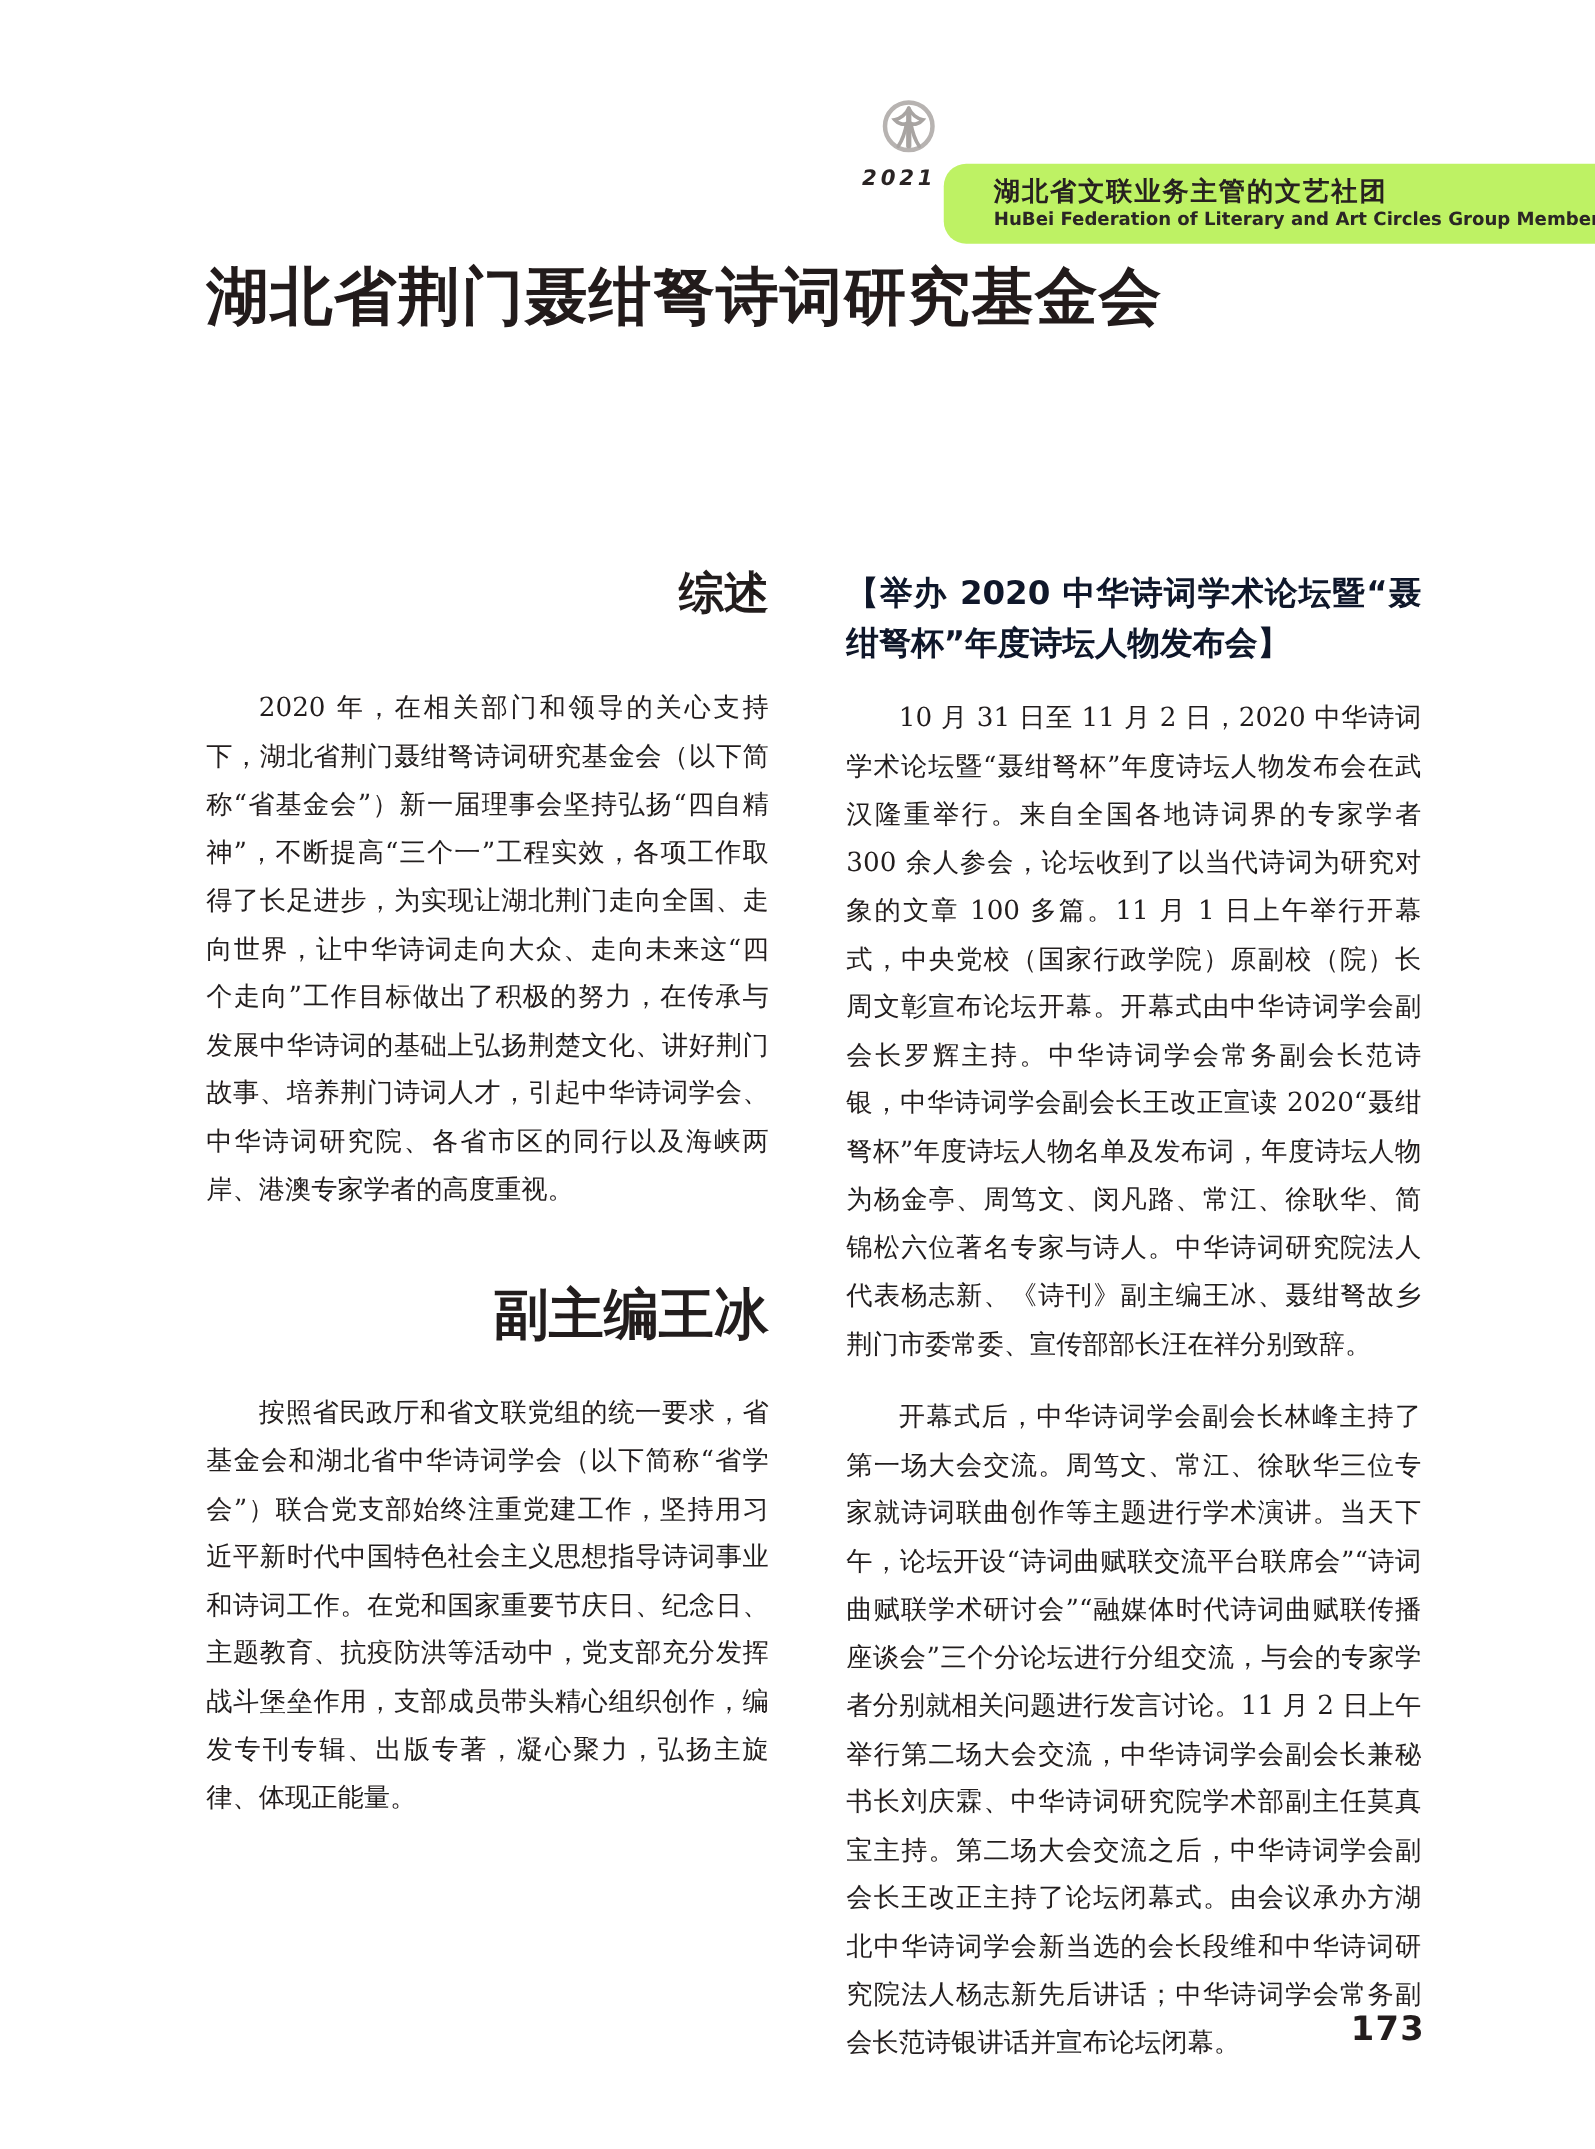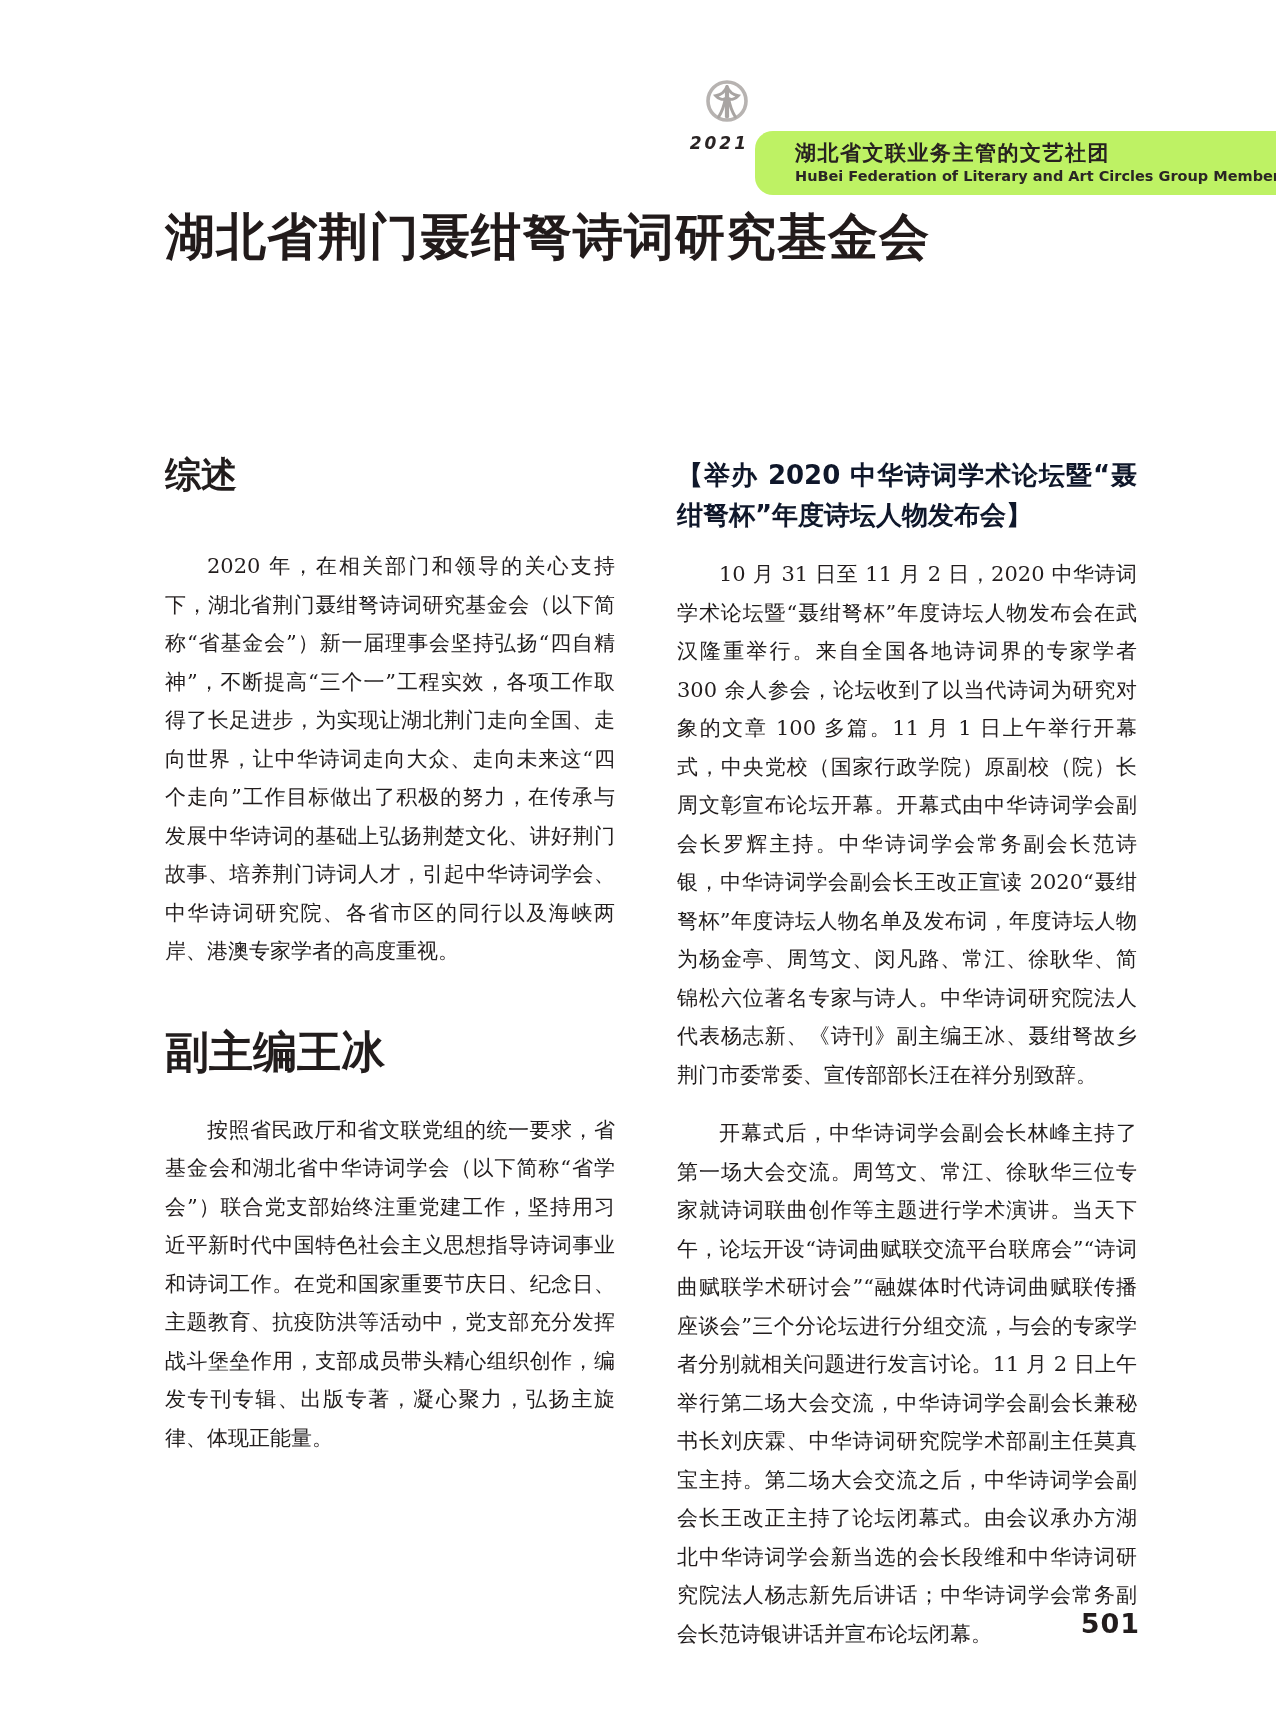--- a/index.html
+++ b/index.html
@@ -87,21 +87,21 @@
 
   .col p {
     text-indent: 2em;
     color: #221d1d;
     margin-top: 20px;
   }
 
   h2.section-heading {
     font-family: "DejaVu Sans", sans-serif;
     font-weight: bold;
-    text-align: left;
+    text-align: right;
     color: #221d1d;
   }
   .overview-heading {
     font-size: 36px;
     line-height: 40px;
     margin-bottom: 52px;
   }
   .main-work-heading {
     font-size: 44px;
     line-height: 50px;
@@ -158,15 +158,15 @@
     <h2 class="section-heading main-work-heading">副主编王冰</h2>
     <p>按照省民政厅和省文联党组的统一要求，省基金会和湖北省中华诗词学会（以下简称“省学会”）联合党支部始终注重党建工作，坚持用习近平新时代中国特色社会主义思想指导诗词事业和诗词工作。在党和国家重要节庆日、纪念日、主题教育、抗疫防洪等活动中，党支部充分发挥战斗堡垒作用，支部成员带头精心组织创作，编发专刊专辑、出版专著，凝心聚力，弘扬主旋律、体现正能量。</p>
   </div>
 
   <div class="col col-right">
     <h3 class="topic-heading">【举办 2020 中华诗词学术论坛暨“聂绀弩杯”年度诗坛人物发布会】</h3>
     <p>10 月 31 日至 11 月 2 日，2020 中华诗词学术论坛暨“聂绀弩杯”年度诗坛人物发布会在武汉隆重举行。来自全国各地诗词界的专家学者 300 余人参会，论坛收到了以当代诗词为研究对象的文章 100 多篇。11 月 1 日上午举行开幕式，中央党校（国家行政学院）原副校（院）长周文彰宣布论坛开幕。开幕式由中华诗词学会副会长罗辉主持。中华诗词学会常务副会长范诗银，中华诗词学会副会长王改正宣读 2020“聂绀弩杯”年度诗坛人物名单及发布词，年度诗坛人物为杨金亭、周笃文、闵凡路、常江、徐耿华、简锦松六位著名专家与诗人。中华诗词研究院法人代表杨志新、《诗刊》副主编王冰、聂绀弩故乡荆门市委常委、宣传部部长汪在祥分别致辞。</p>
     <p>开幕式后，中华诗词学会副会长林峰主持了第一场大会交流。周笃文、常江、徐耿华三位专家就诗词联曲创作等主题进行学术演讲。当天下午，论坛开设“诗词曲赋联交流平台联席会”“诗词曲赋联学术研讨会”“融媒体时代诗词曲赋联传播座谈会”三个分论坛进行分组交流，与会的专家学者分别就相关问题进行发言讨论。11 月 2 日上午举行第二场大会交流，中华诗词学会副会长兼秘书长刘庆霖、中华诗词研究院学术部副主任莫真宝主持。第二场大会交流之后，中华诗词学会副会长王改正主持了论坛闭幕式。由会议承办方湖北中华诗词学会新当选的会长段维和中华诗词研究院法人杨志新先后讲话；中华诗词学会常务副会长范诗银讲话并宣布论坛闭幕。</p>
   </div>
 
-  <div class="page-number">501</div>
+  <div class="page-number">173</div>
 
 </div>
 
 </body></html>

